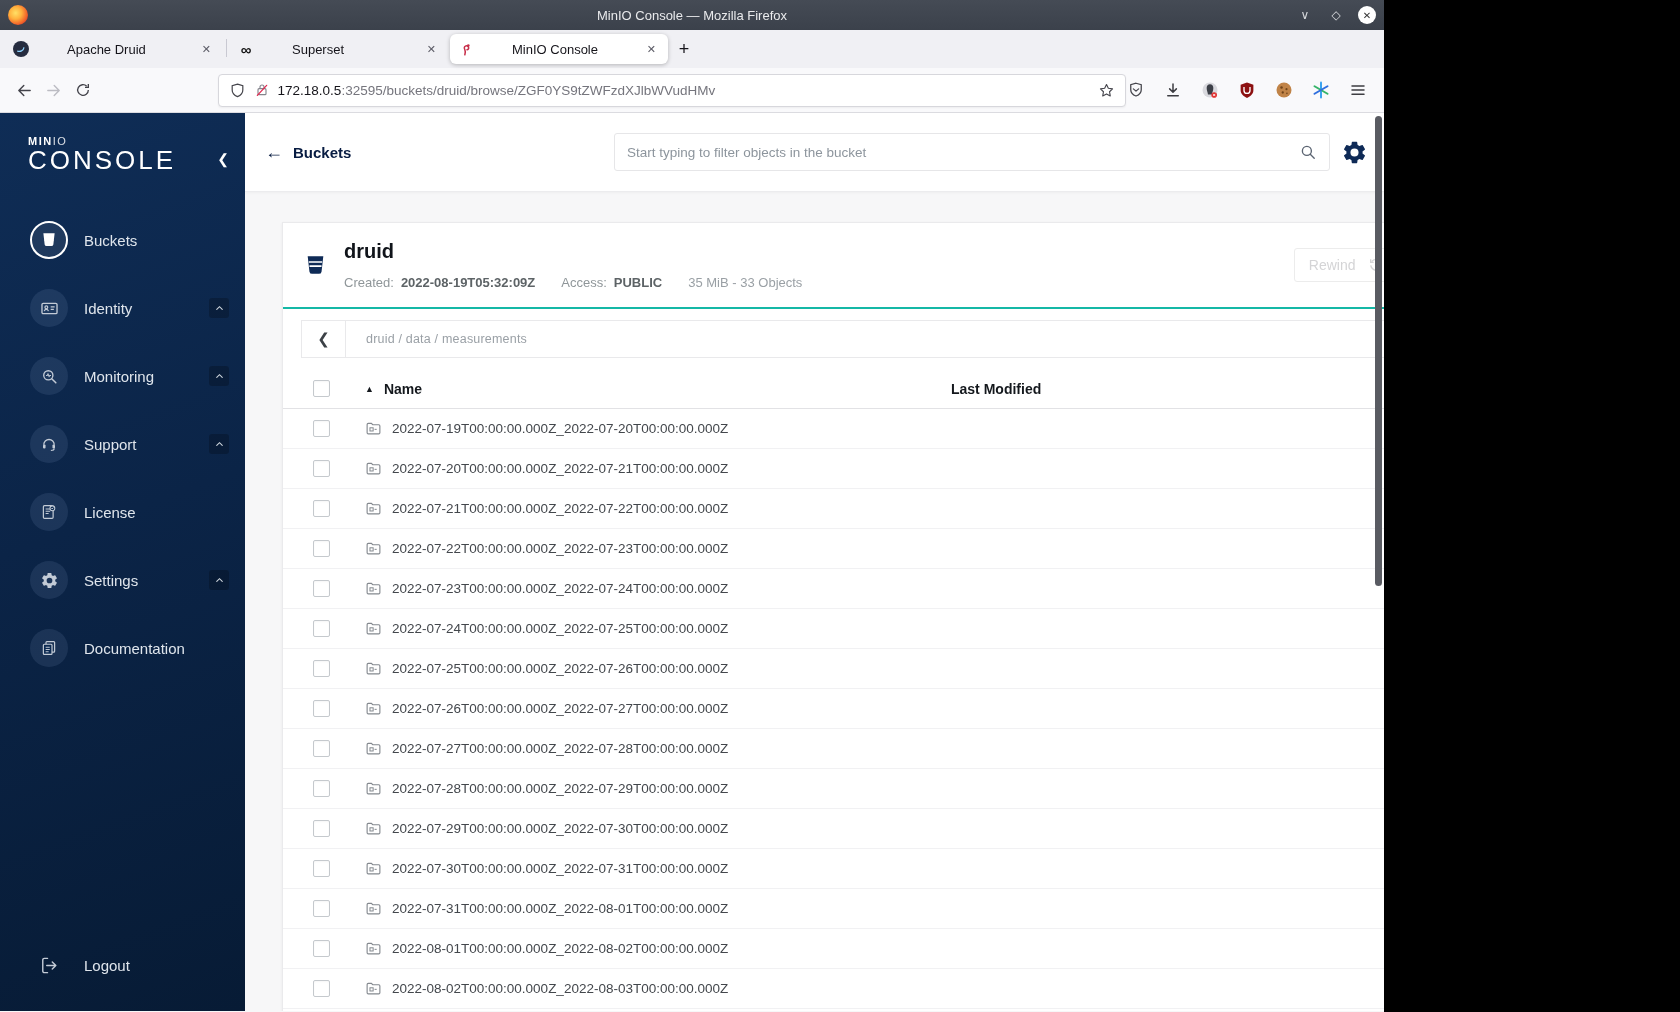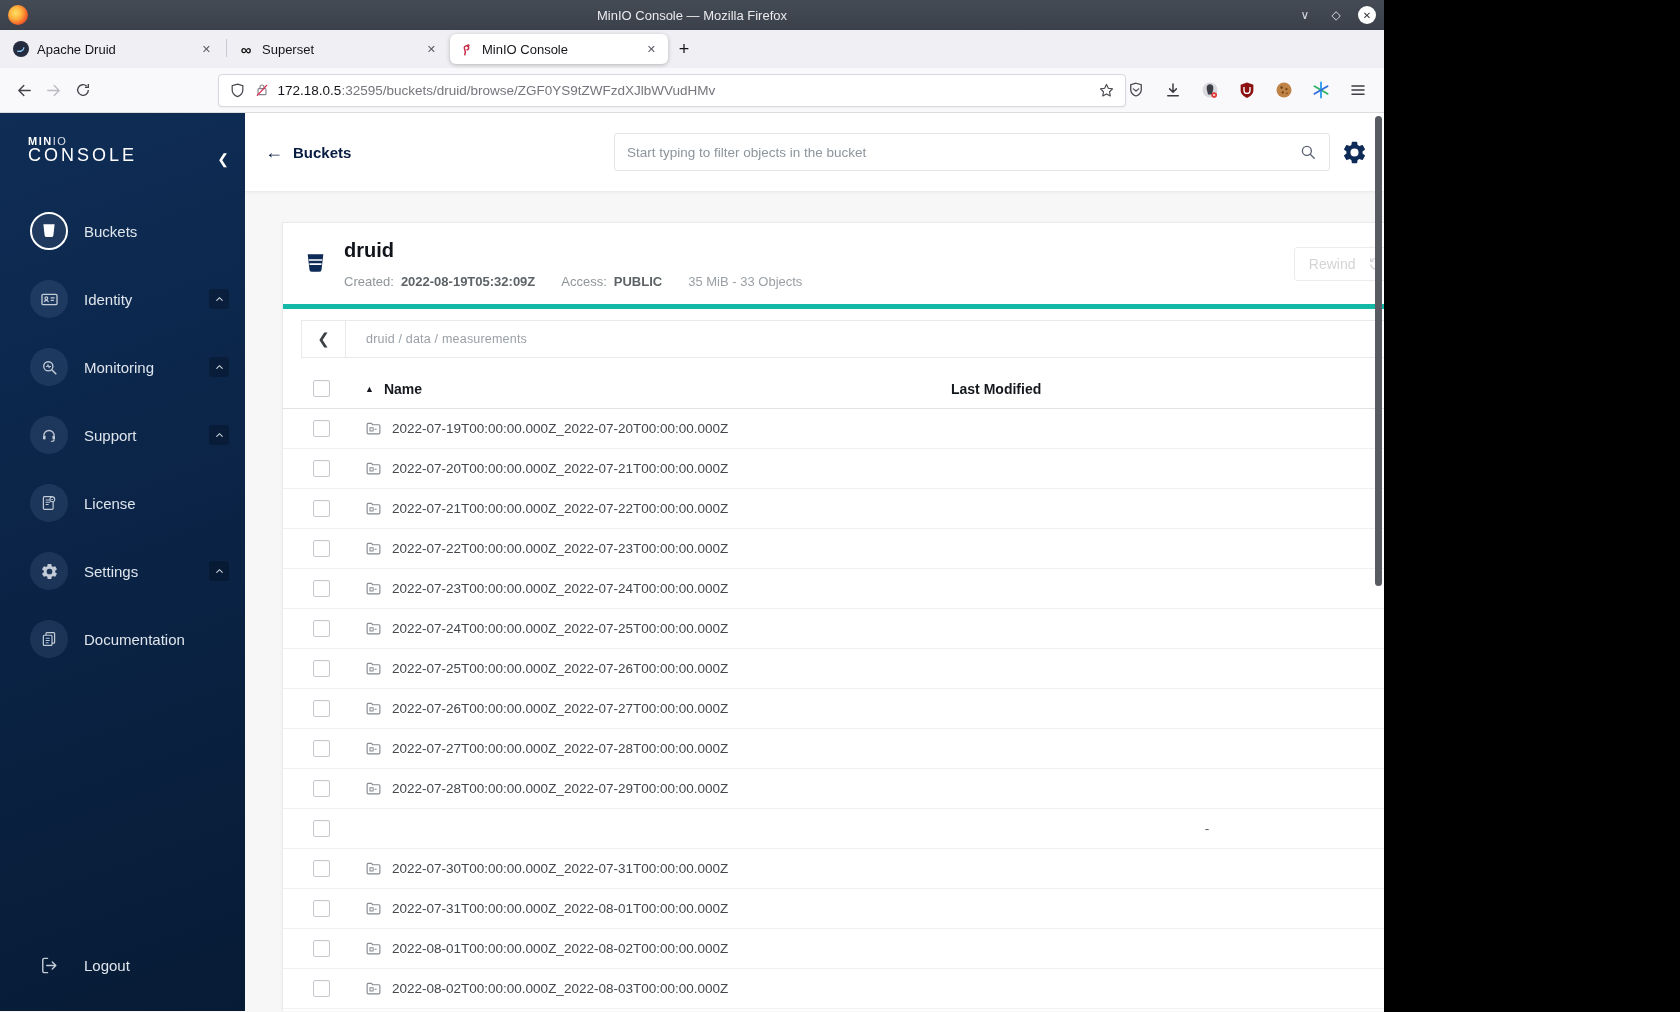--- a/index.html
+++ b/index.html
@@ -9,21 +9,21 @@
 
   
   .titlebar { height:30px; background:linear-gradient(#454b55,#3b414b); display:flex; align-items:center; padding:0 8px; position:relative; }
   .ff-logo { width:20px; height:20px; border-radius:50%; background:radial-gradient(circle at 38% 40%, #ffe066 0%, #ffb13d 35%, #f3652a 65%, #c8352c 85%, #93265f 100%); }
   .win-title { position:absolute; left:0; right:0; text-align:center; color:#e9eaec; font-size:13px; pointer-events:none; }
   .win-controls { margin-left:auto; display:flex; align-items:center; gap:13px; color:#d6d8db; }
   .wc { width:18px; height:18px; display:flex; align-items:center; justify-content:center; font-size:12px; }
   .wc-close { width:18px; height:18px; background:#fff; color:#333; border-radius:50%; font-size:10px; display:flex; align-items:center; justify-content:center; }
 
   .tabbar { height:38px; background:#f0f0f4; display:flex; align-items:flex-end; padding:0 4px; }
-  .tab { width:218px; height:30px; margin:0 1px 4px 1px; display:flex; align-items:center; padding:0 8px; border-radius:6px; font-size:13px; color:#15141a; position:relative; }
+  .tab { width:218px; height:30px; margin:0 1px 4px 1px; display:flex; align-items:center; padding:0 8px; border-radius:6px; font-size:13px; color:#15141a; position:relative;gap:30px; }
   .tab.active { background:#fff; box-shadow:0 1px 4px rgba(0,0,0,.25); }
   .tab .t-icon { width:16px; height:16px; margin-right:8px; flex:0 0 16px; display:flex; align-items:center; justify-content:center; }
   .tab .t-label { flex:1; white-space:nowrap; overflow:hidden; }
   .tab .t-close { color:#5b5b66; font-size:11px; padding:2px 4px; }
   .tab-sep { width:1px; height:18px; background:#cmented; background:#c9c9d2; margin:0 2px 11px 2px; }
   .newtab { width:30px; height:30px; margin-bottom:4px; display:flex; align-items:center; justify-content:center; font-size:18px; color:#15141a; }
   .druid-badge { width:16px; height:16px; border-radius:50%; background:#252c3f; display:flex; align-items:center; justify-content:center; }
   .superset-glyph { font-weight:bold; font-size:15px; color:#111; line-height:1; }
 
   .toolbar { height:45px; background:#f9f9fb; border-bottom:1px solid #dcdce1; display:flex; align-items:center; padding:0 12px; }
@@ -35,21 +35,21 @@
   .ticon { width:20px; height:20px; display:flex; align-items:center; justify-content:center; }
 
   
   .app { display:flex; height:898px; }
 
   .sidebar { width:245px; flex:0 0 245px; background:linear-gradient(160deg,#0f2d56 0%,#0b2447 45%,#071b35 100%); color:#dde3ea; position:relative; }
   .logo-row { padding:22px 16px 0 28px; display:flex; align-items:flex-start; }
   .logo-min { font-size:11px; letter-spacing:1.5px; color:#fff; }
   .logo-min b { font-weight:800; }
   .logo-min span { font-weight:300; opacity:.85; }
-  .logo-console { font-size:18px; font-weight:300; letter-spacing:3px; color:#fff; margin-top:-2px; }
+  .logo-console { font-size:26px; font-weight:300; letter-spacing:3px; color:#fff; margin-top:-2px; }
   .collapse { margin-left:auto; margin-top:16px; color:#fff; font-size:14px; }
   .nav { margin-top:30px; }
   .nav-item { height:68px; display:flex; align-items:center; padding:0 16px 0 30px; position:relative; cursor:default; }
   .icircle { width:38px; height:38px; border-radius:50%; background:rgba(160,185,220,.12); display:flex; align-items:center; justify-content:center; flex:0 0 38px; }
   .nav-item.active .icircle { border:2px solid #fff; background:rgba(255,255,255,.08); }
   .nav-label { margin-left:16px; font-size:15px; color:#dfe5ec; }
   .chev-badge { position:absolute; right:16px; width:20px; height:20px; border-radius:3px; background:rgba(0,0,0,.22); display:flex; align-items:center; justify-content:center; }
   .logout-item { position:absolute; left:0; bottom:12px; width:100%; }
 
   .main { flex:1; display:flex; flex-direction:column; min-width:0; }
@@ -57,21 +57,21 @@
   .back-link { display:flex; align-items:center; color:#081c42; font-weight:700; font-size:15px; }
   .back-link .arrow { font-size:18px; margin-right:10px; font-weight:400; }
   .search-box { position:absolute; left:369px; width:716px; height:38px; border:1px solid #e6e6e8; border-radius:3px; background:#fff; display:flex; align-items:center; padding:0 12px; }
   .search-box input { border:none; outline:none; flex:1; font-size:13.5px; color:#0c4a6e; font-family:"Liberation Sans",sans-serif; }
   .search-box input::placeholder { color:#8d959d; }
   .hdr-gear { margin-left:auto; color:#0e2a56; }
 
   .content { flex:1; background:#f7f7f8; padding:30px 30px 0 37px; overflow:hidden; }
   .card { width:1368px; background:#fff; border:1px solid #eaeaec; box-shadow:0 1px 3px rgba(0,0,0,.06); position:relative; height:790px; }
 
-  .bucket-head { height:86px; display:flex; align-items:center; padding:0 18px; border-bottom:5px solid #14b8a6; }
+  .bucket-head { height:86px; display:flex; align-items:center; padding:0 18px; border-bottom:2px solid #14b8a6; }
   .bkt-icon { color:#0e2a56; margin:0 16px 0 2px; }
   .bkt-name { font-size:20px; font-weight:700; color:#10141a; line-height:1.15; }
   .bkt-meta { margin-top:12px; font-size:13px; color:#8f9699; display:flex; align-items:center; }
   .bkt-meta .val { color:#5d6366; font-weight:700; margin:0 26px 0 7px; }
   .bkt-meta .val:last-of-type { margin-right:18px; }
   .bkt-meta .usage { color:#9aa0a5; font-weight:400; }
   .head-actions { margin-left:auto; display:flex; gap:10px; }
   .btn { height:34px; border-radius:3px; font-size:14px; display:flex; align-items:center; gap:12px; padding:0 14px; background:#fff; font-family:"Liberation Sans",sans-serif; }
   .btn-disabled { border:1px solid #ececec; color:#d4d4d6; }
   .btn-outline { border:1px solid #0e2a56; color:#0e2a56; }
@@ -600,20 +600,26 @@
                   <span class="row-name">2022-07-28T00:00:00.000Z_2022-07-29T00:00:00.000Z</span>
                 </div>
               <div class="cell-lastmod"></div>
               <div class="cell-size">-</div>
                 <div></div>
             </div>
             <div class="trow">
               <div class="cell-check">
                   <span class="checkbox"></span>
                 </div>
+              <div class="cell-name">
+                  <svg class="ricon" width="17" height="17" viewBox="0 0 24 24">
+                    <use href="#i-folder"></use>
+                  </svg>
+                  <span class="row-name">2022-07-29T00:00:00.000Z_2022-07-30T00:00:00.000Z</span>
+                </div>
               <div class="cell-lastmod"></div>
               <div class="cell-size">-</div>
                 <div></div>
             </div>
             <div class="trow">
               <div class="cell-check">
                   <span class="checkbox"></span>
                 </div>
               <div class="cell-name">
                   <svg class="ricon" width="17" height="17" viewBox="0 0 24 24">

